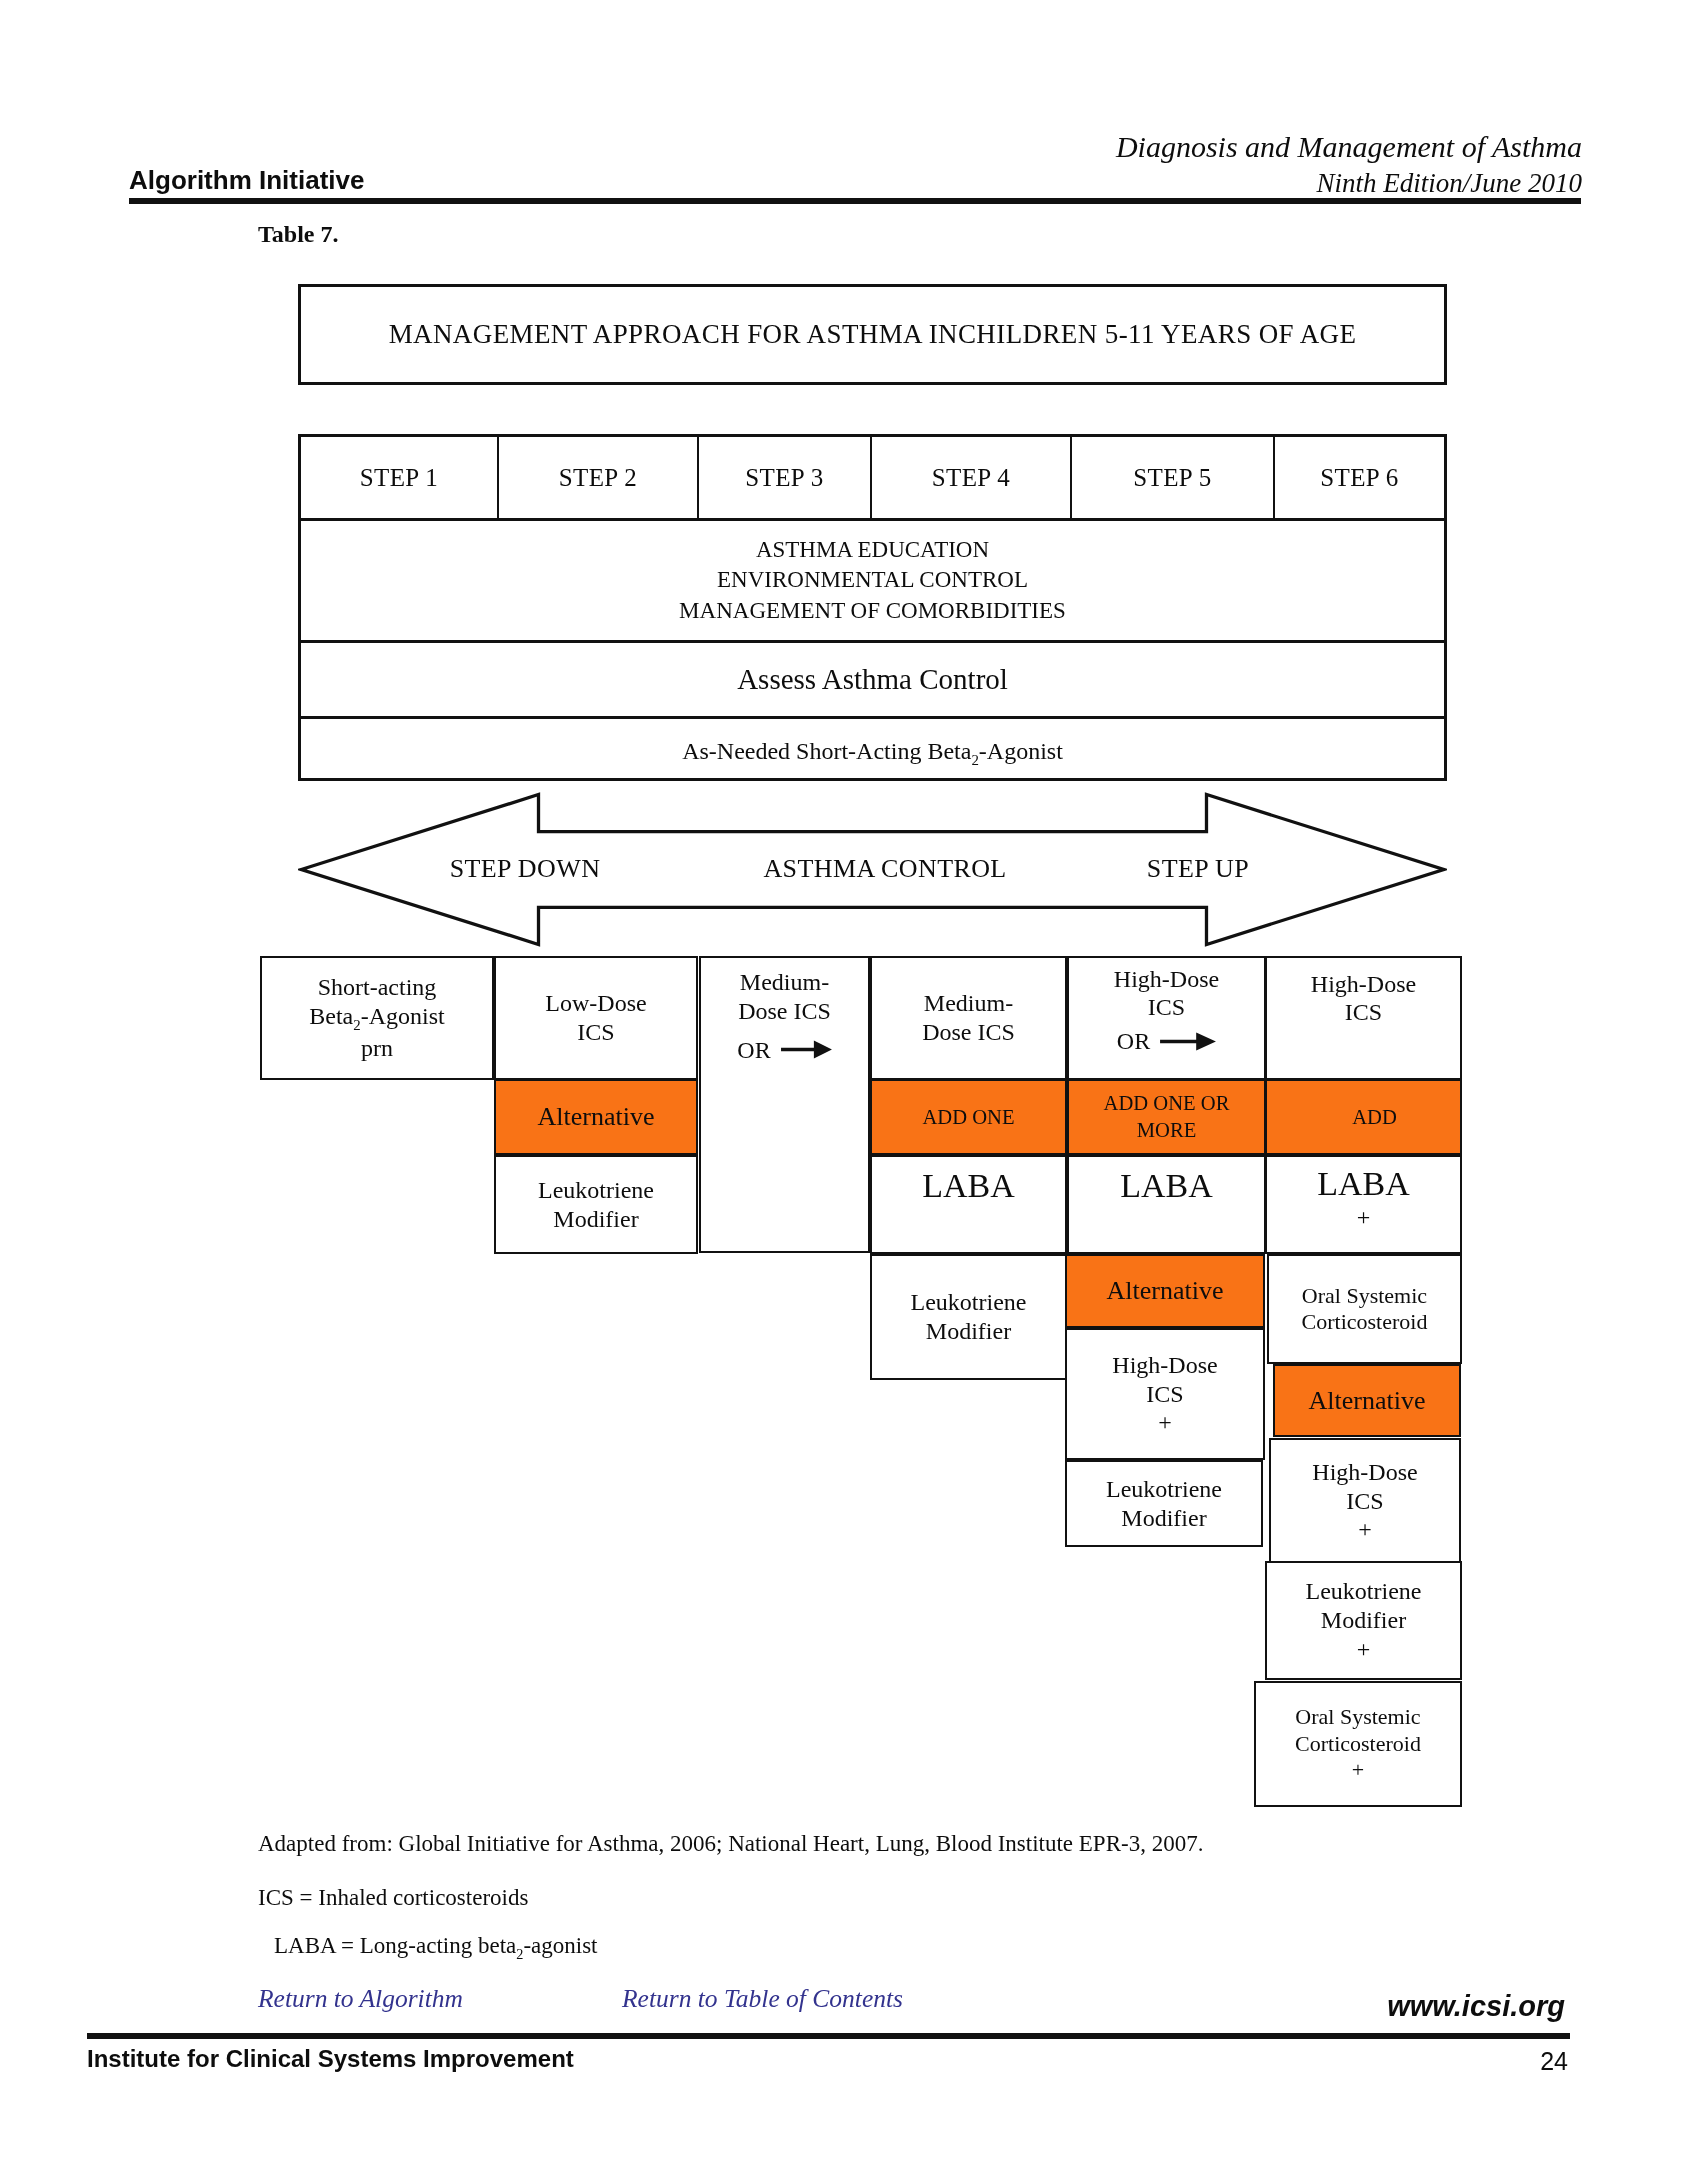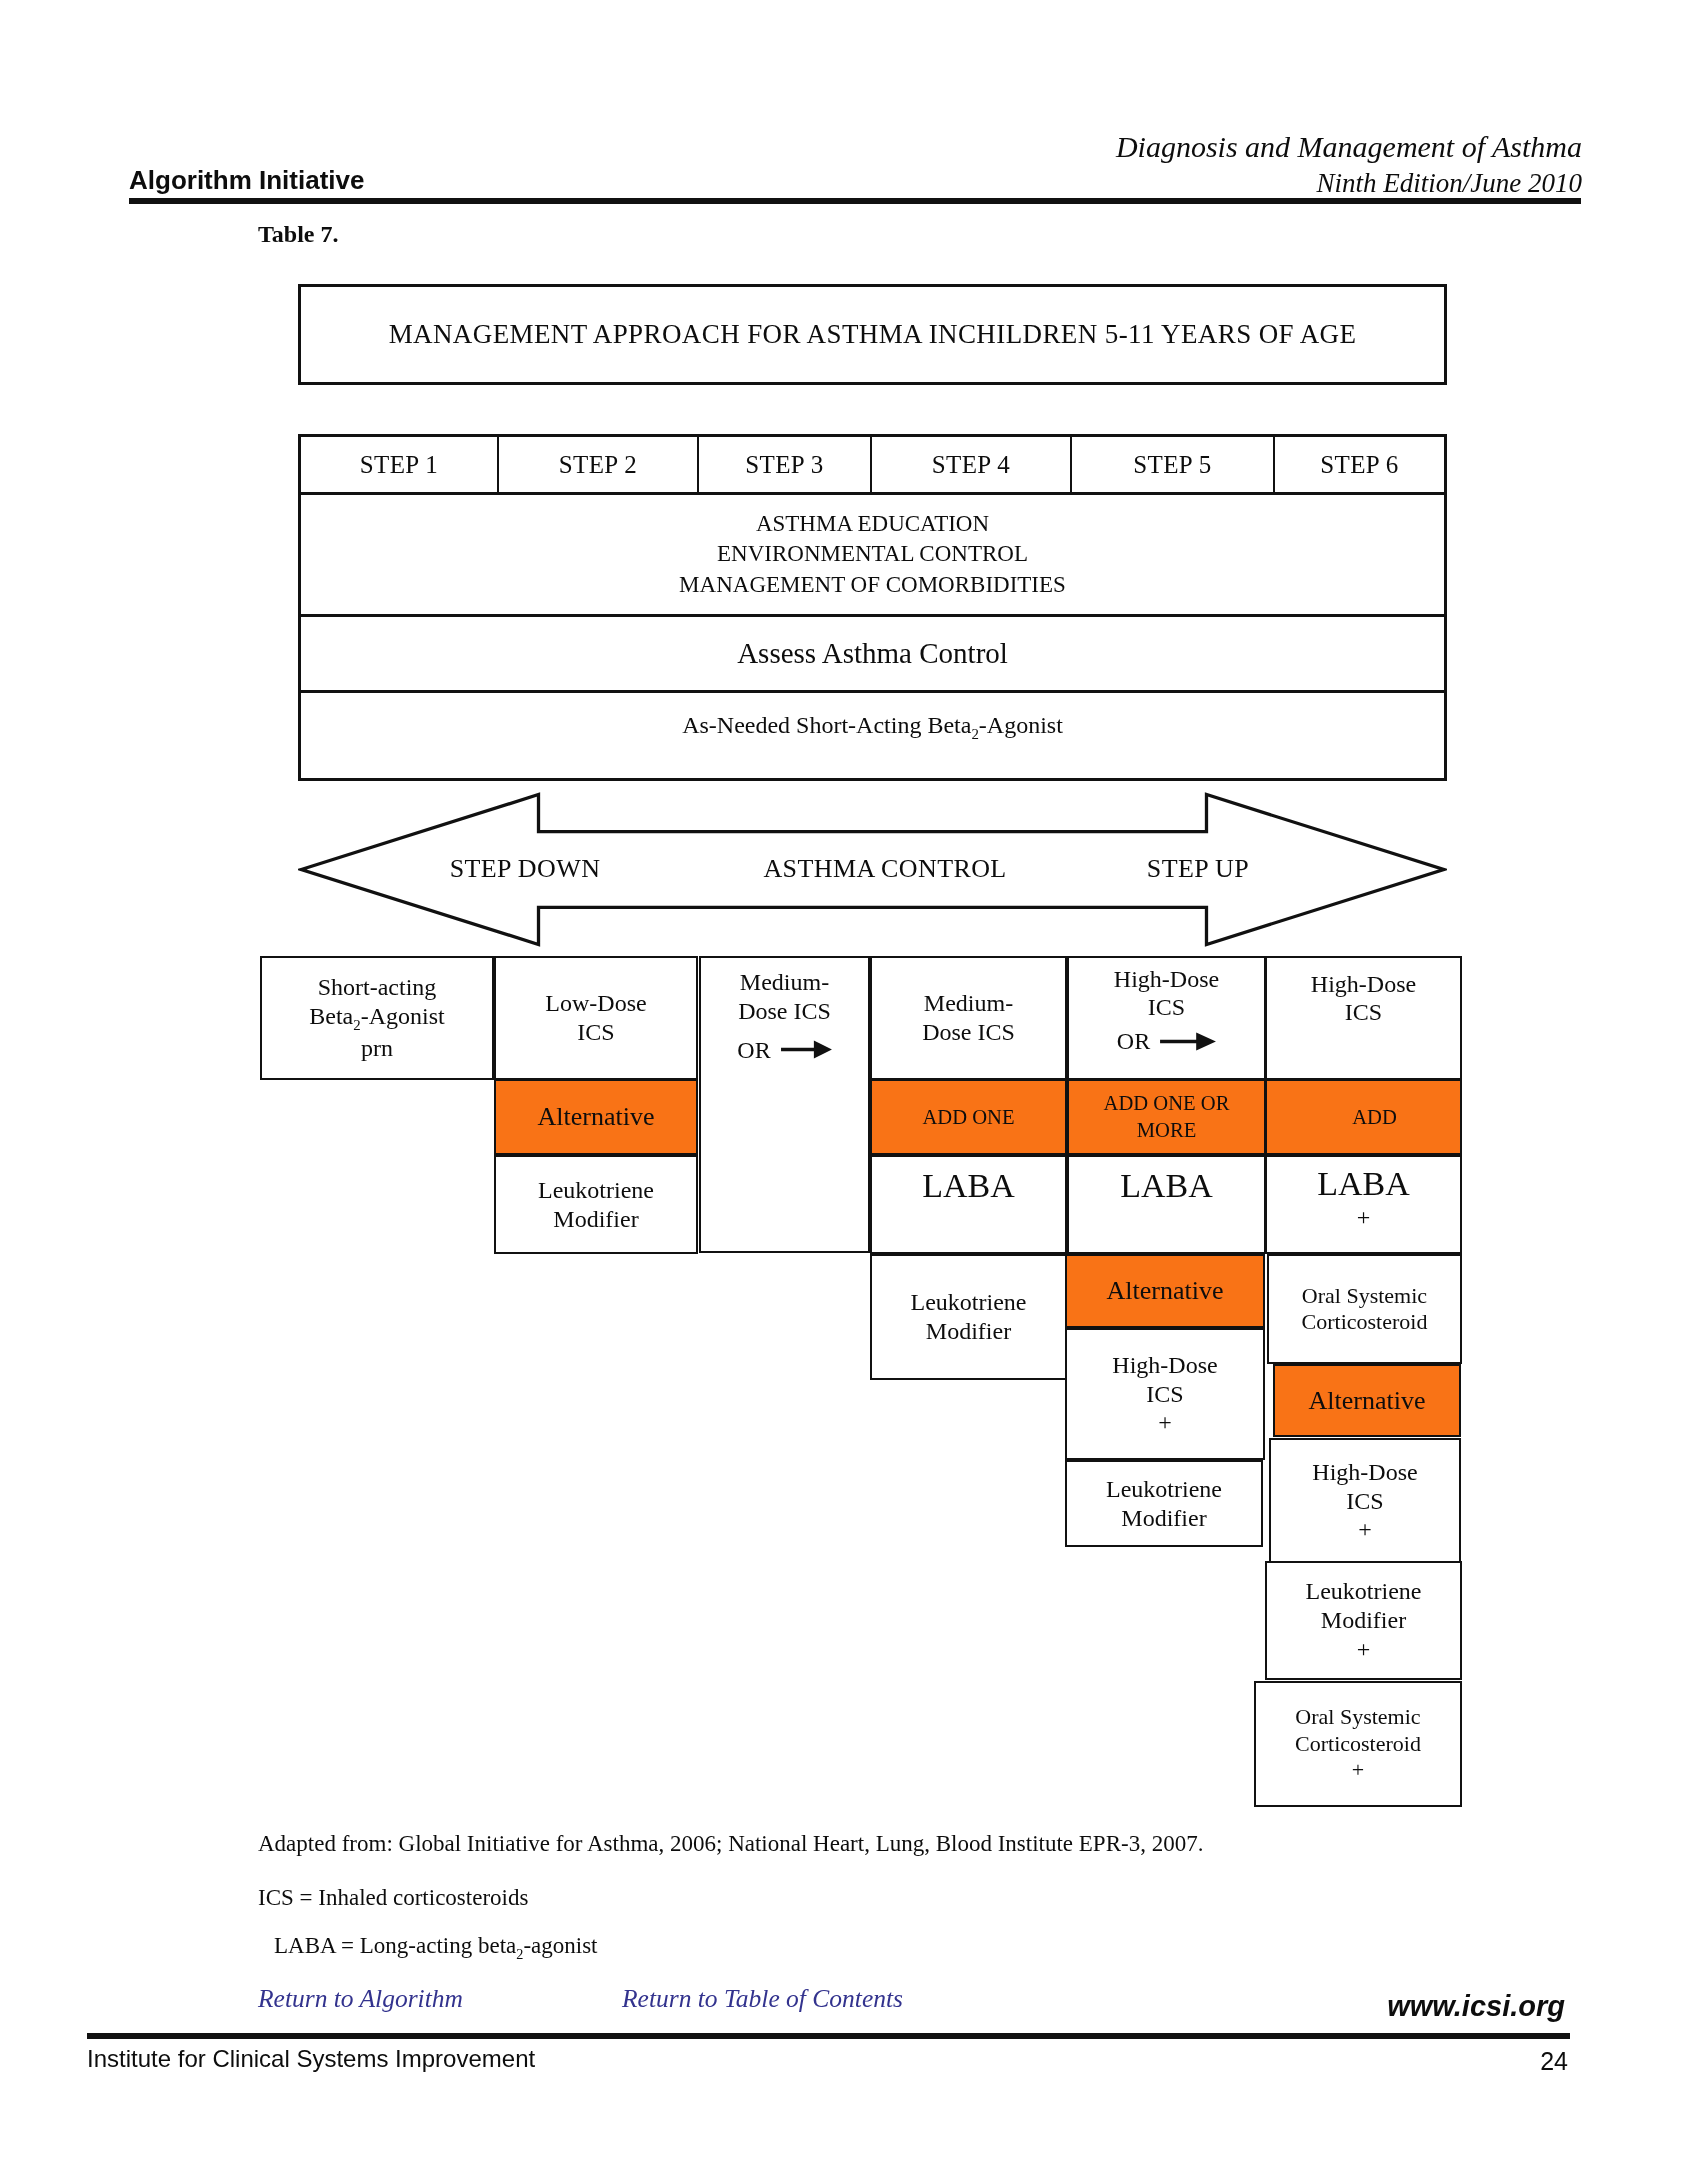--- a/index.html
+++ b/index.html
@@ -26,21 +26,21 @@
     border:3.3px solid #111;box-sizing:border-box;background:#fff;
     display:flex;flex-direction:row;align-items:center;justify-content:center;
     font-size:27px;line-height:1.5;letter-spacing:0.4px;text-align:center;
   }
 
   
   #steps-table{
     position:absolute;left:298px;top:434px;width:1149px;height:347px;
     border:3.3px solid #111;box-sizing:border-box;background:#fff;
   }
-  .steps-row{display:flex;height:58px;border-bottom:3.3px solid #111;box-sizing:border-box;text-align:right;}
+  .steps-row{display:flex;height:84px;border-bottom:3.3px solid #111;box-sizing:border-box;text-align:right;}
   .step-cell{display:flex;align-items:center;justify-content:center;font-size:25px;
     border-right:2.5px solid #111;box-sizing:border-box;letter-spacing:0.4px;}
   .sc1{flex:0 0 198px;} .sc2{flex:0 0 200px;} .sc3{flex:0 0 173px;}
   .sc4{flex:0 0 200px;} .sc5{flex:0 0 203px;} .sc6{flex:1;border-right:none;}
   .edu-row{height:122px;border-bottom:3.3px solid #111;box-sizing:border-box;
     display:flex;flex-direction:column;align-items:center;justify-content:center;
     font-size:23px;line-height:1.33;text-align:center;}
   .assess-row{height:76px;border-bottom:3.3px solid #111;box-sizing:border-box;
     display:flex;align-items:center;justify-content:center;font-size:29px;}
   .saba-row{height:68px;display:flex;align-items:center;justify-content:center;font-size:24px;}
@@ -70,21 +70,21 @@
   
   .fn{left:258px;font-size:23px;}
   #fn-adapted{top:1831px;}
   #fn-ics{top:1885px;}
   #fn-laba{top:1933px;margin-left:16px;}
   .doclink{font-size:25.5px;font-style:italic;color:#33338e;cursor:pointer;white-space:nowrap;}
   #link-algorithm{left:258px;top:1984px;}
   #link-toc{left:622px;top:1984px;}
   #site-link{right:122px;top:1990px;font-size:29px;cursor:pointer;}
   #footer-rule{left:87px;top:2033px;width:1483px;height:5.8px;background:#111;}
-  #footer-org{left:87px;top:2045px;font-size:24px;}
+  #footer-org{left:87px;top:2045px;font-size:24px;font-weight:bold;}
   #footer-page{right:119px;top:2047px;font-size:25px;}
 </style>
 </head>
 <body>
 
 <div id="doc-title" class="abs ital rt">Diagnosis and Management of Asthma</div>
 <div id="section-title" class="abs sans bold">Algorithm Initiative</div>
 <div id="edition" class="abs ital rt">Ninth Edition/June 2010</div>
 <div id="header-rule" class="abs"></div>
 <div id="table-label" class="abs bold">Table 7.</div>

